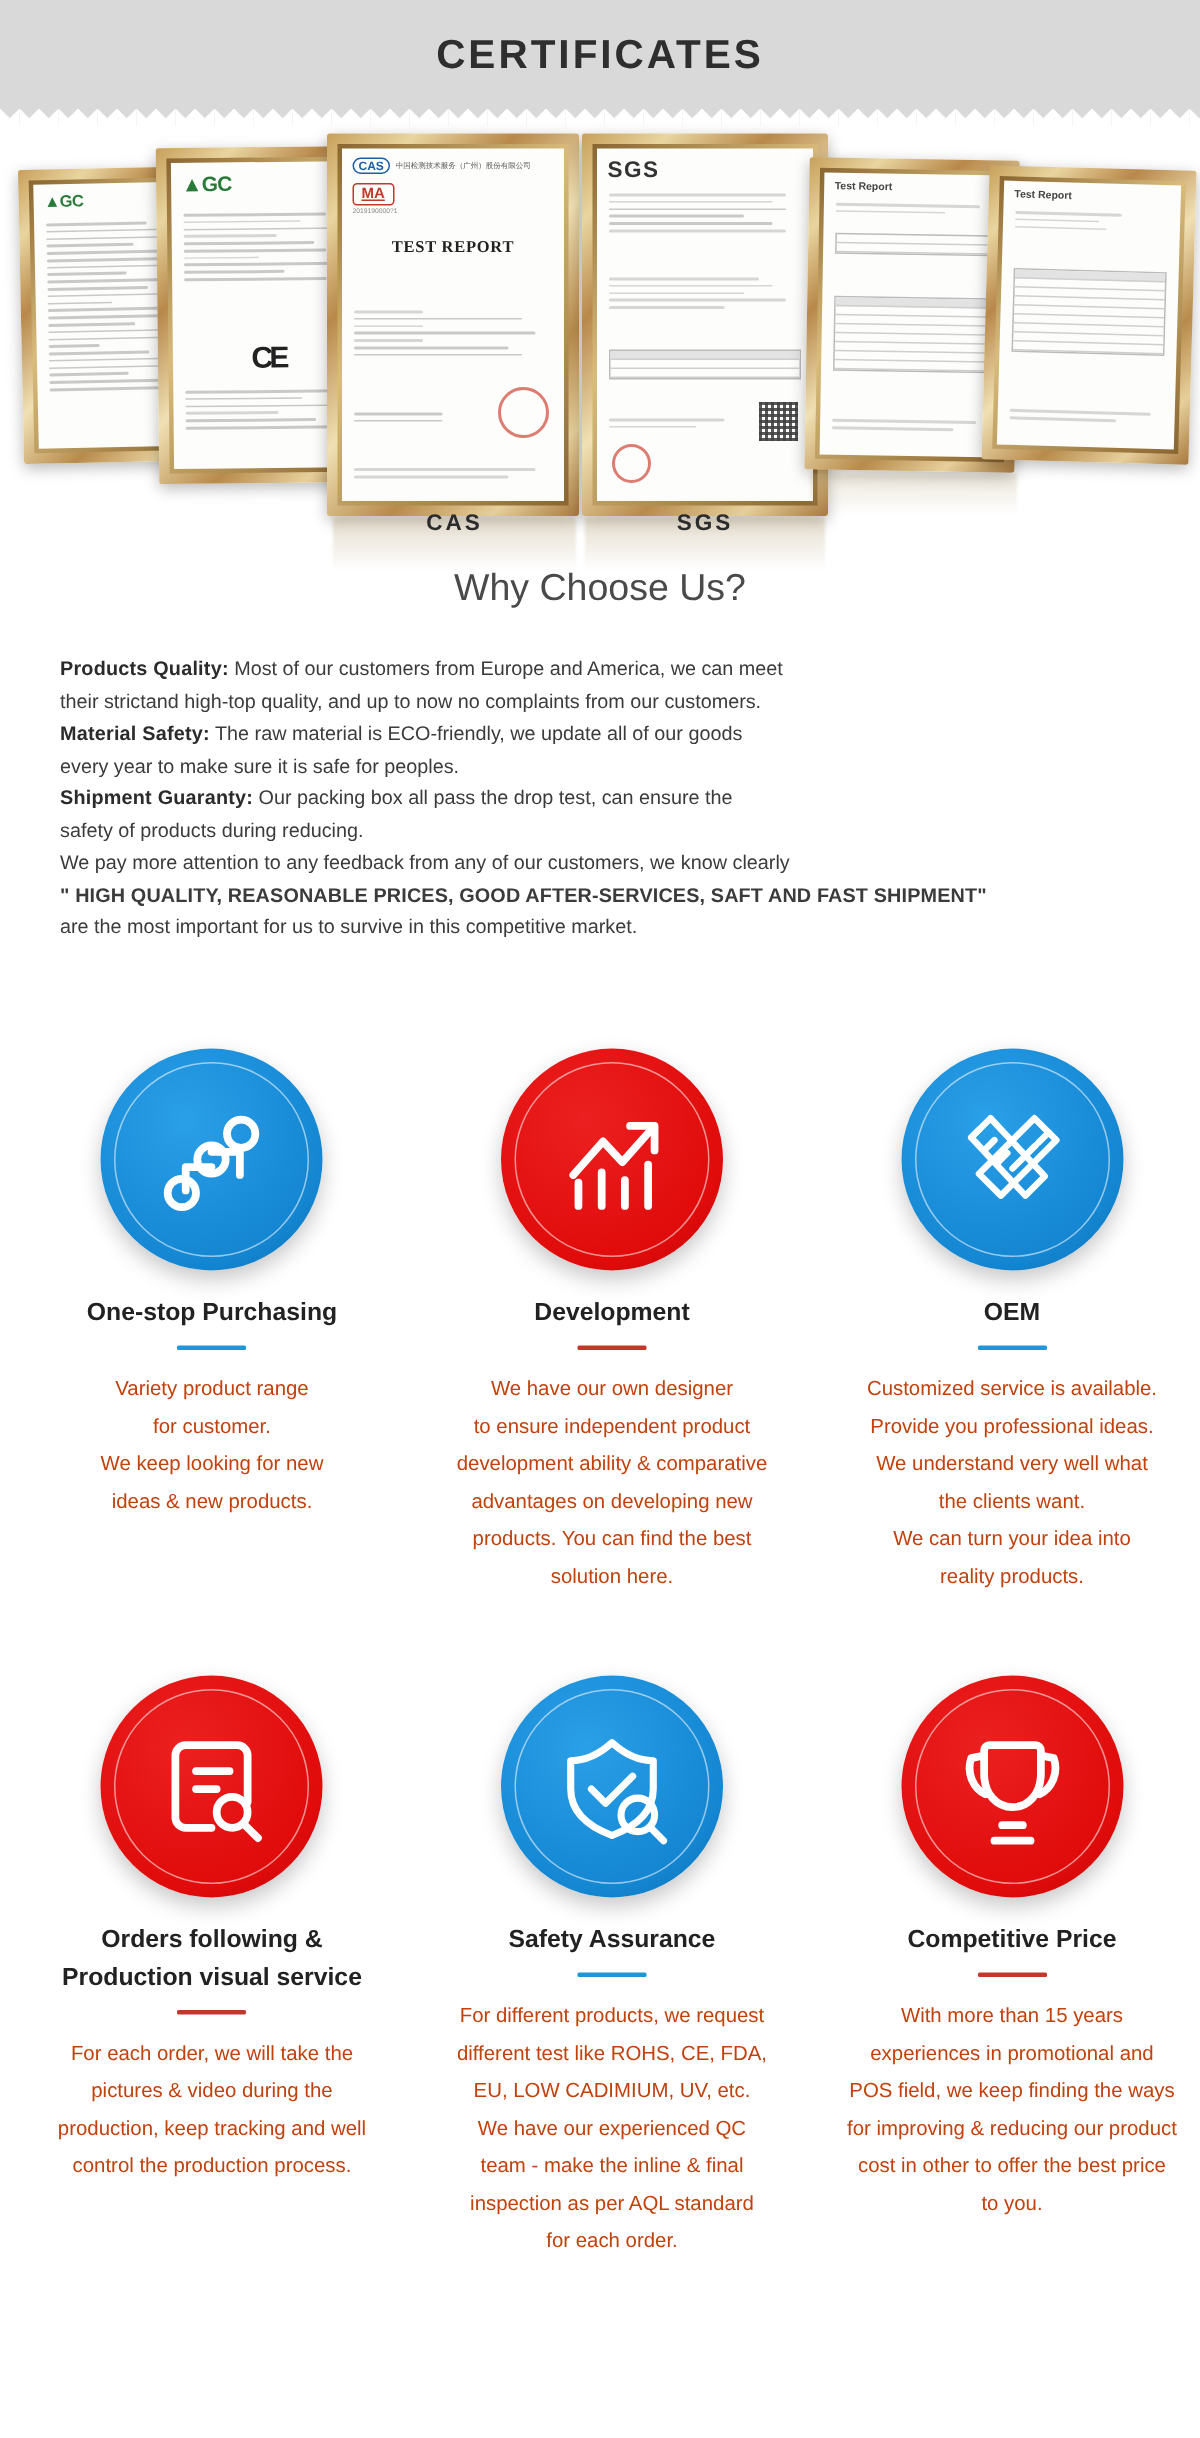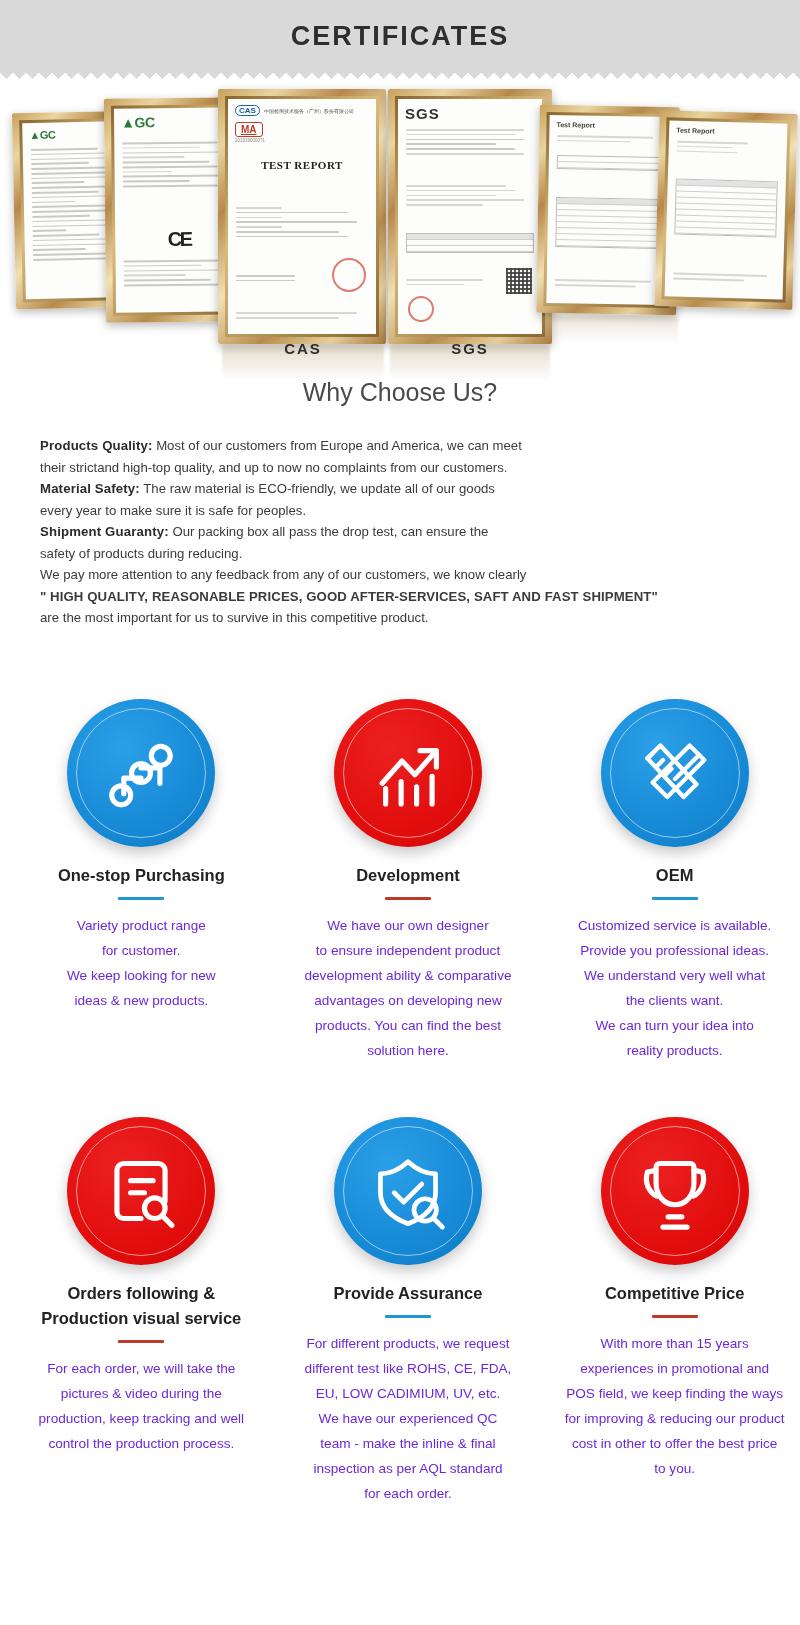--- a/index.html
+++ b/index.html
@@ -150,21 +150,21 @@
     color: #222;
     line-height: 25px;
     margin-bottom: 6px;
   }
   .divider { width: 46px; height: 3px; margin: 9px auto 13px auto; border-radius:1px; }
   .divider.blue { background: #2196d6; }
   .divider.red  { background: #c0392b; }
   .feat-desc {
     font-size: 13.6px;
     line-height: 25px;
-    color: #6d28d9;
+    color: #c2410c;
   }
 </style>
 </head>
 <body>
 
 <div class="page">
 
   <div class="cert-banner">
     <div class="cert-title">CERTIFICATES</div>
   </div>
@@ -371,21 +371,21 @@
 
   <div class="why-body">
     <div><b class="cap">Products Quality:</b><span> Most of our customers from Europe and America, we can meet</span></div>
     <div><span>their strictand high-top quality, and up to now no complaints from our customers.</span></div>
     <div><b class="cap">Material Safety:</b><span> The raw material is ECO-friendly,  we update all of our goods</span></div>
     <div><span>every year to make sure it is safe for peoples.</span></div>
     <div><b class="cap">Shipment Guaranty:</b><span> Our packing box all pass the drop test, can ensure the</span></div>
     <div><span>safety of products during reducing.</span></div>
     <div><span>We pay more attention to any feedback from any of our customers, we know clearly</span></div>
     <div style="font-weight:bold;letter-spacing:.1px;"><span>" HIGH QUALITY, REASONABLE PRICES, GOOD AFTER-SERVICES, SAFT AND FAST SHIPMENT"</span></div>
-    <div><span>are the most important for us to survive in this competitive product.</span></div>
+    <div><span>are the most important for us to survive in this competitive market.</span></div>
   </div>
 
   <div class="features">
 
     <div class="feature">
       <div class="circle blue">
         <svg viewBox="0 0 100 100" fill="none" stroke="#fff" stroke-width="6" stroke-linecap="round" stroke-linejoin="round">
           <path d="M30 74 L30 56 L50 56 M50 44 L72 44 L72 62"></path>
           <circle cx="27" cy="76" r="11"></circle>
           <circle cx="50" cy="50" r="11"></circle>
@@ -457,21 +457,21 @@
 
     <div class="feature" style="margin-top:40px;">
       <div class="circle blue">
         <svg viewBox="0 0 100 100" fill="none" stroke="#fff" stroke-width="5.5" stroke-linecap="round" stroke-linejoin="round">
           <path d="M50 16 C62 27 74 30 82 30 L82 52 C82 72 66 82 50 88 C34 82 18 72 18 52 L18 30 C26 30 38 27 50 16 Z"></path>
           <path d="M34 52 L45 63 L66 42"></path>
           <circle cx="70" cy="72" r="13" stroke="#fff" fill="none"></circle>
           <path d="M80 82 L90 92"></path>
         </svg>
       </div>
-      <div class="feat-title">Provide Assurance</div>
+      <div class="feat-title">Safety Assurance</div>
       <div class="divider blue"></div>
       <div class="feat-desc" style="white-space:pre-line;">For different products, we request
 different test like ROHS, CE, FDA,
 EU, LOW CADIMIUM, UV, etc.
 We have our experienced QC
 team - make the inline &amp; final
 inspection as per AQL standard
 for each order.</div>
     </div>
 

